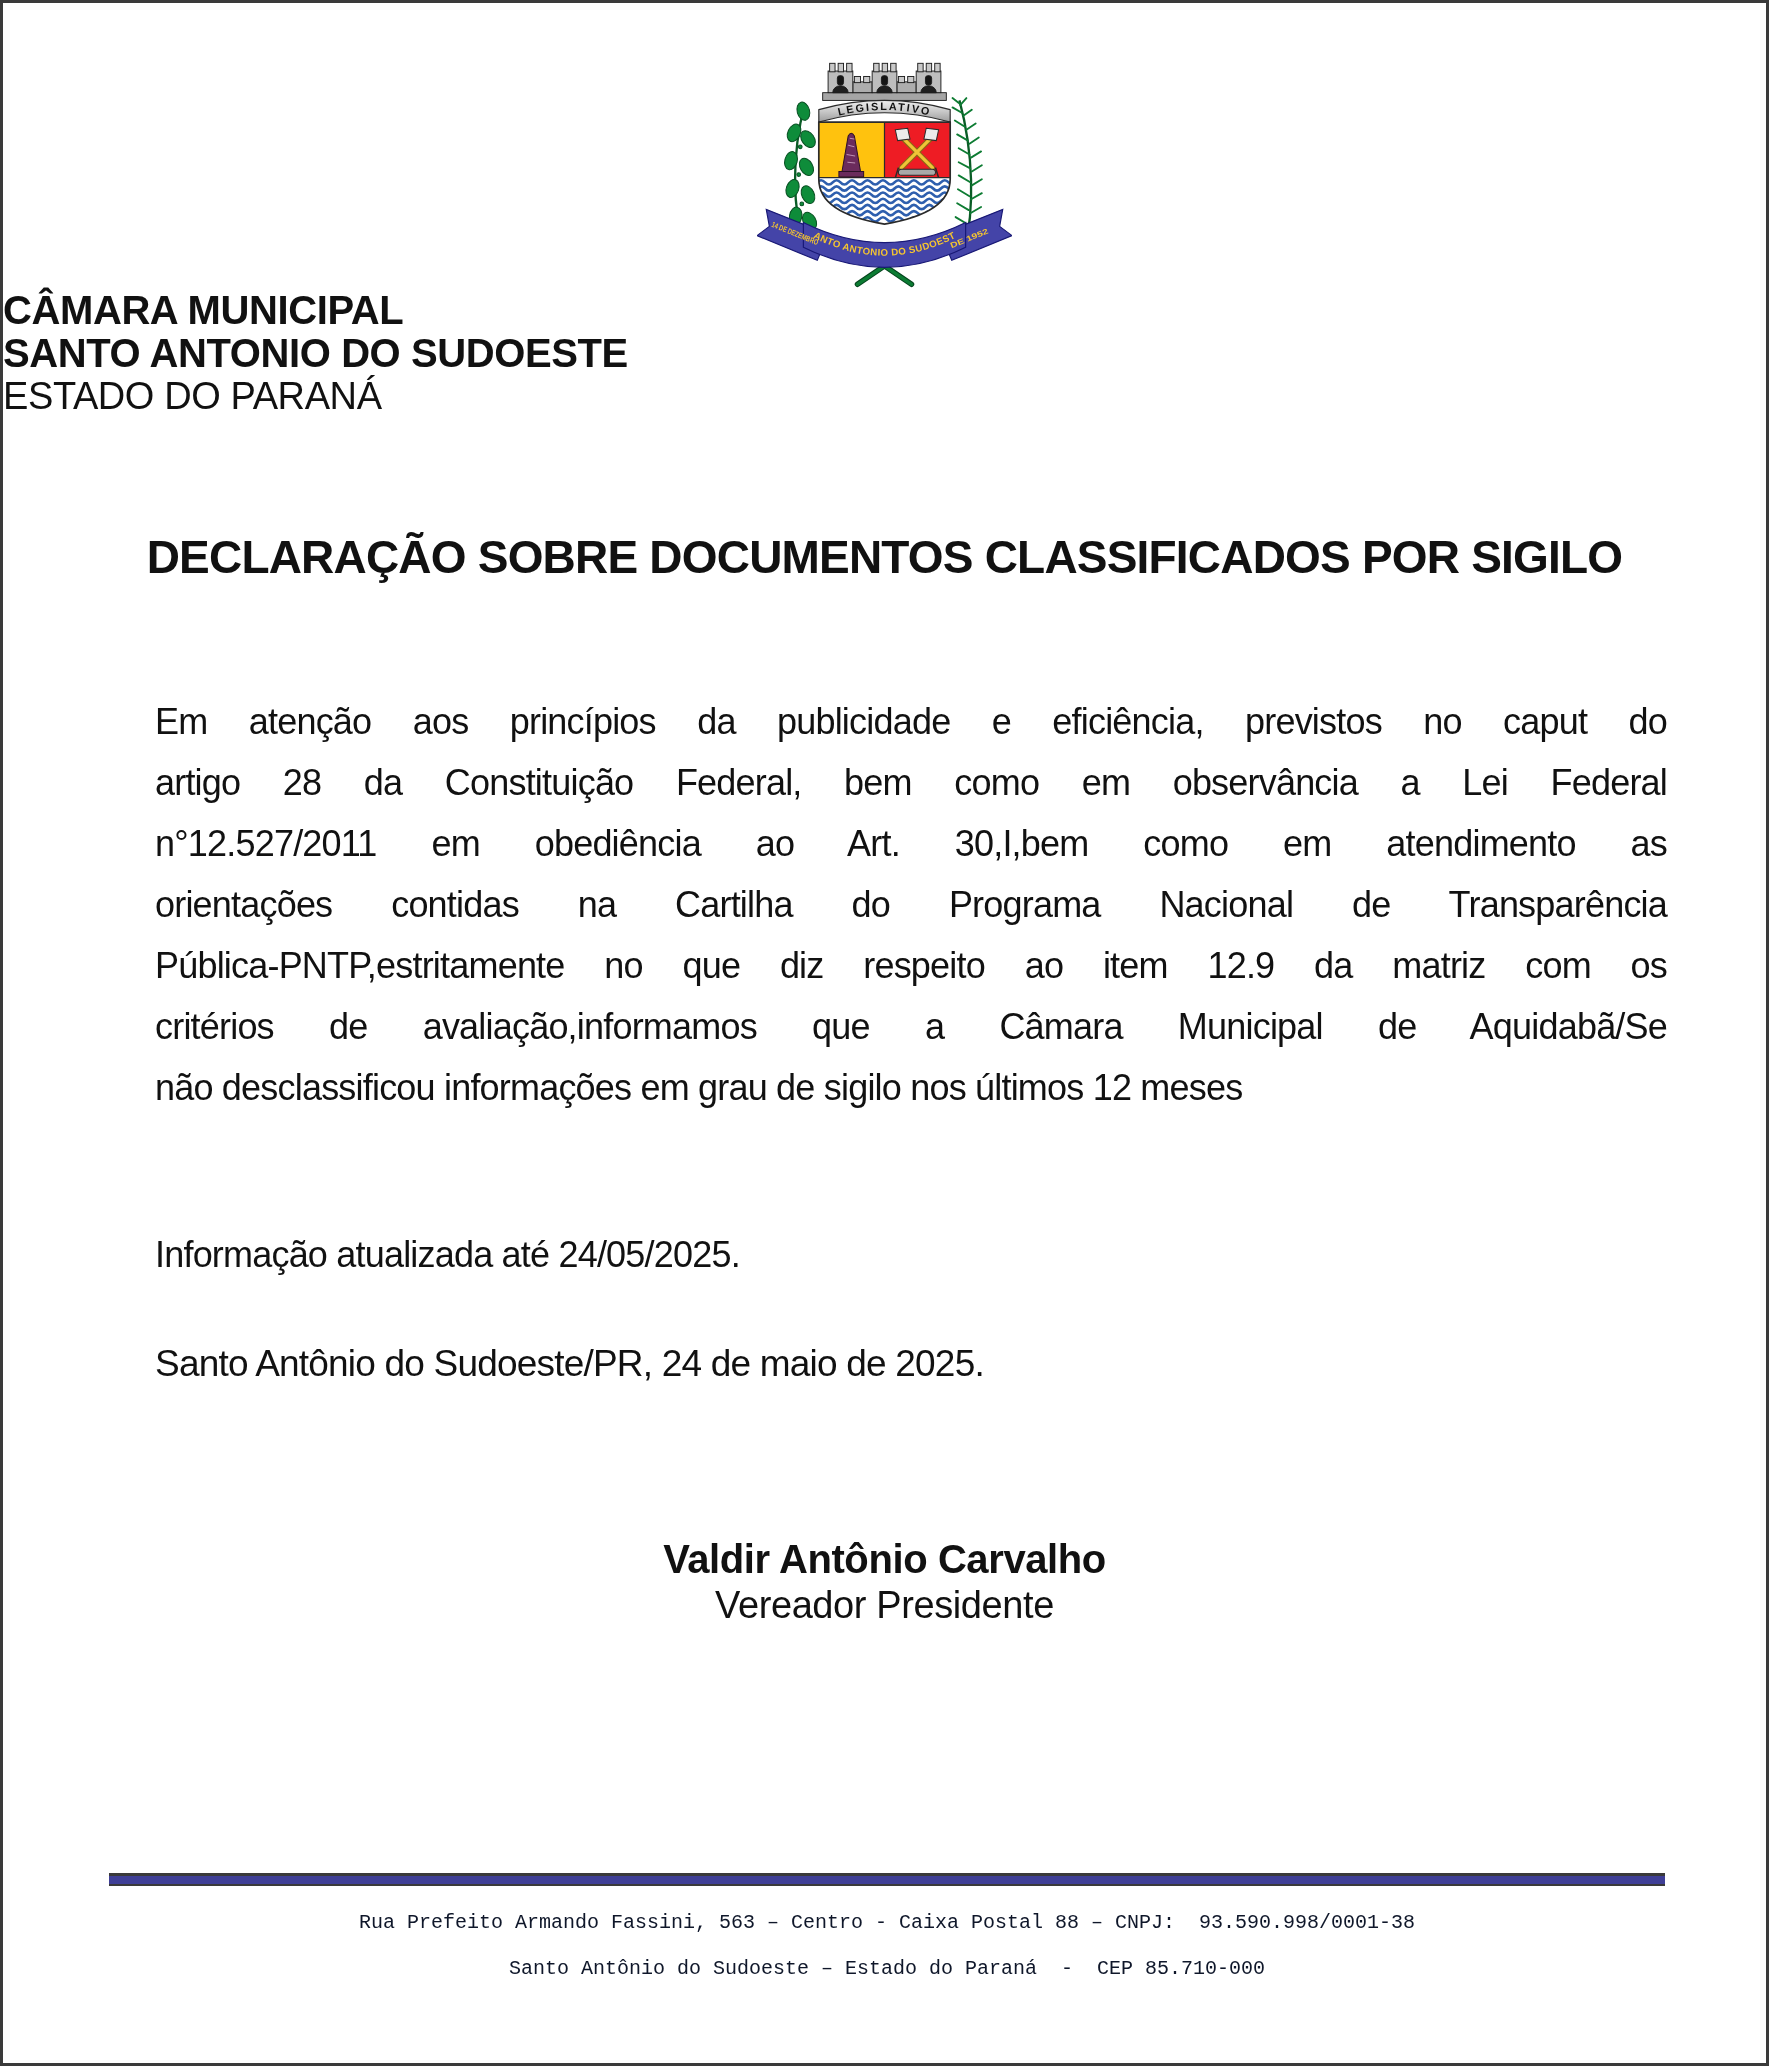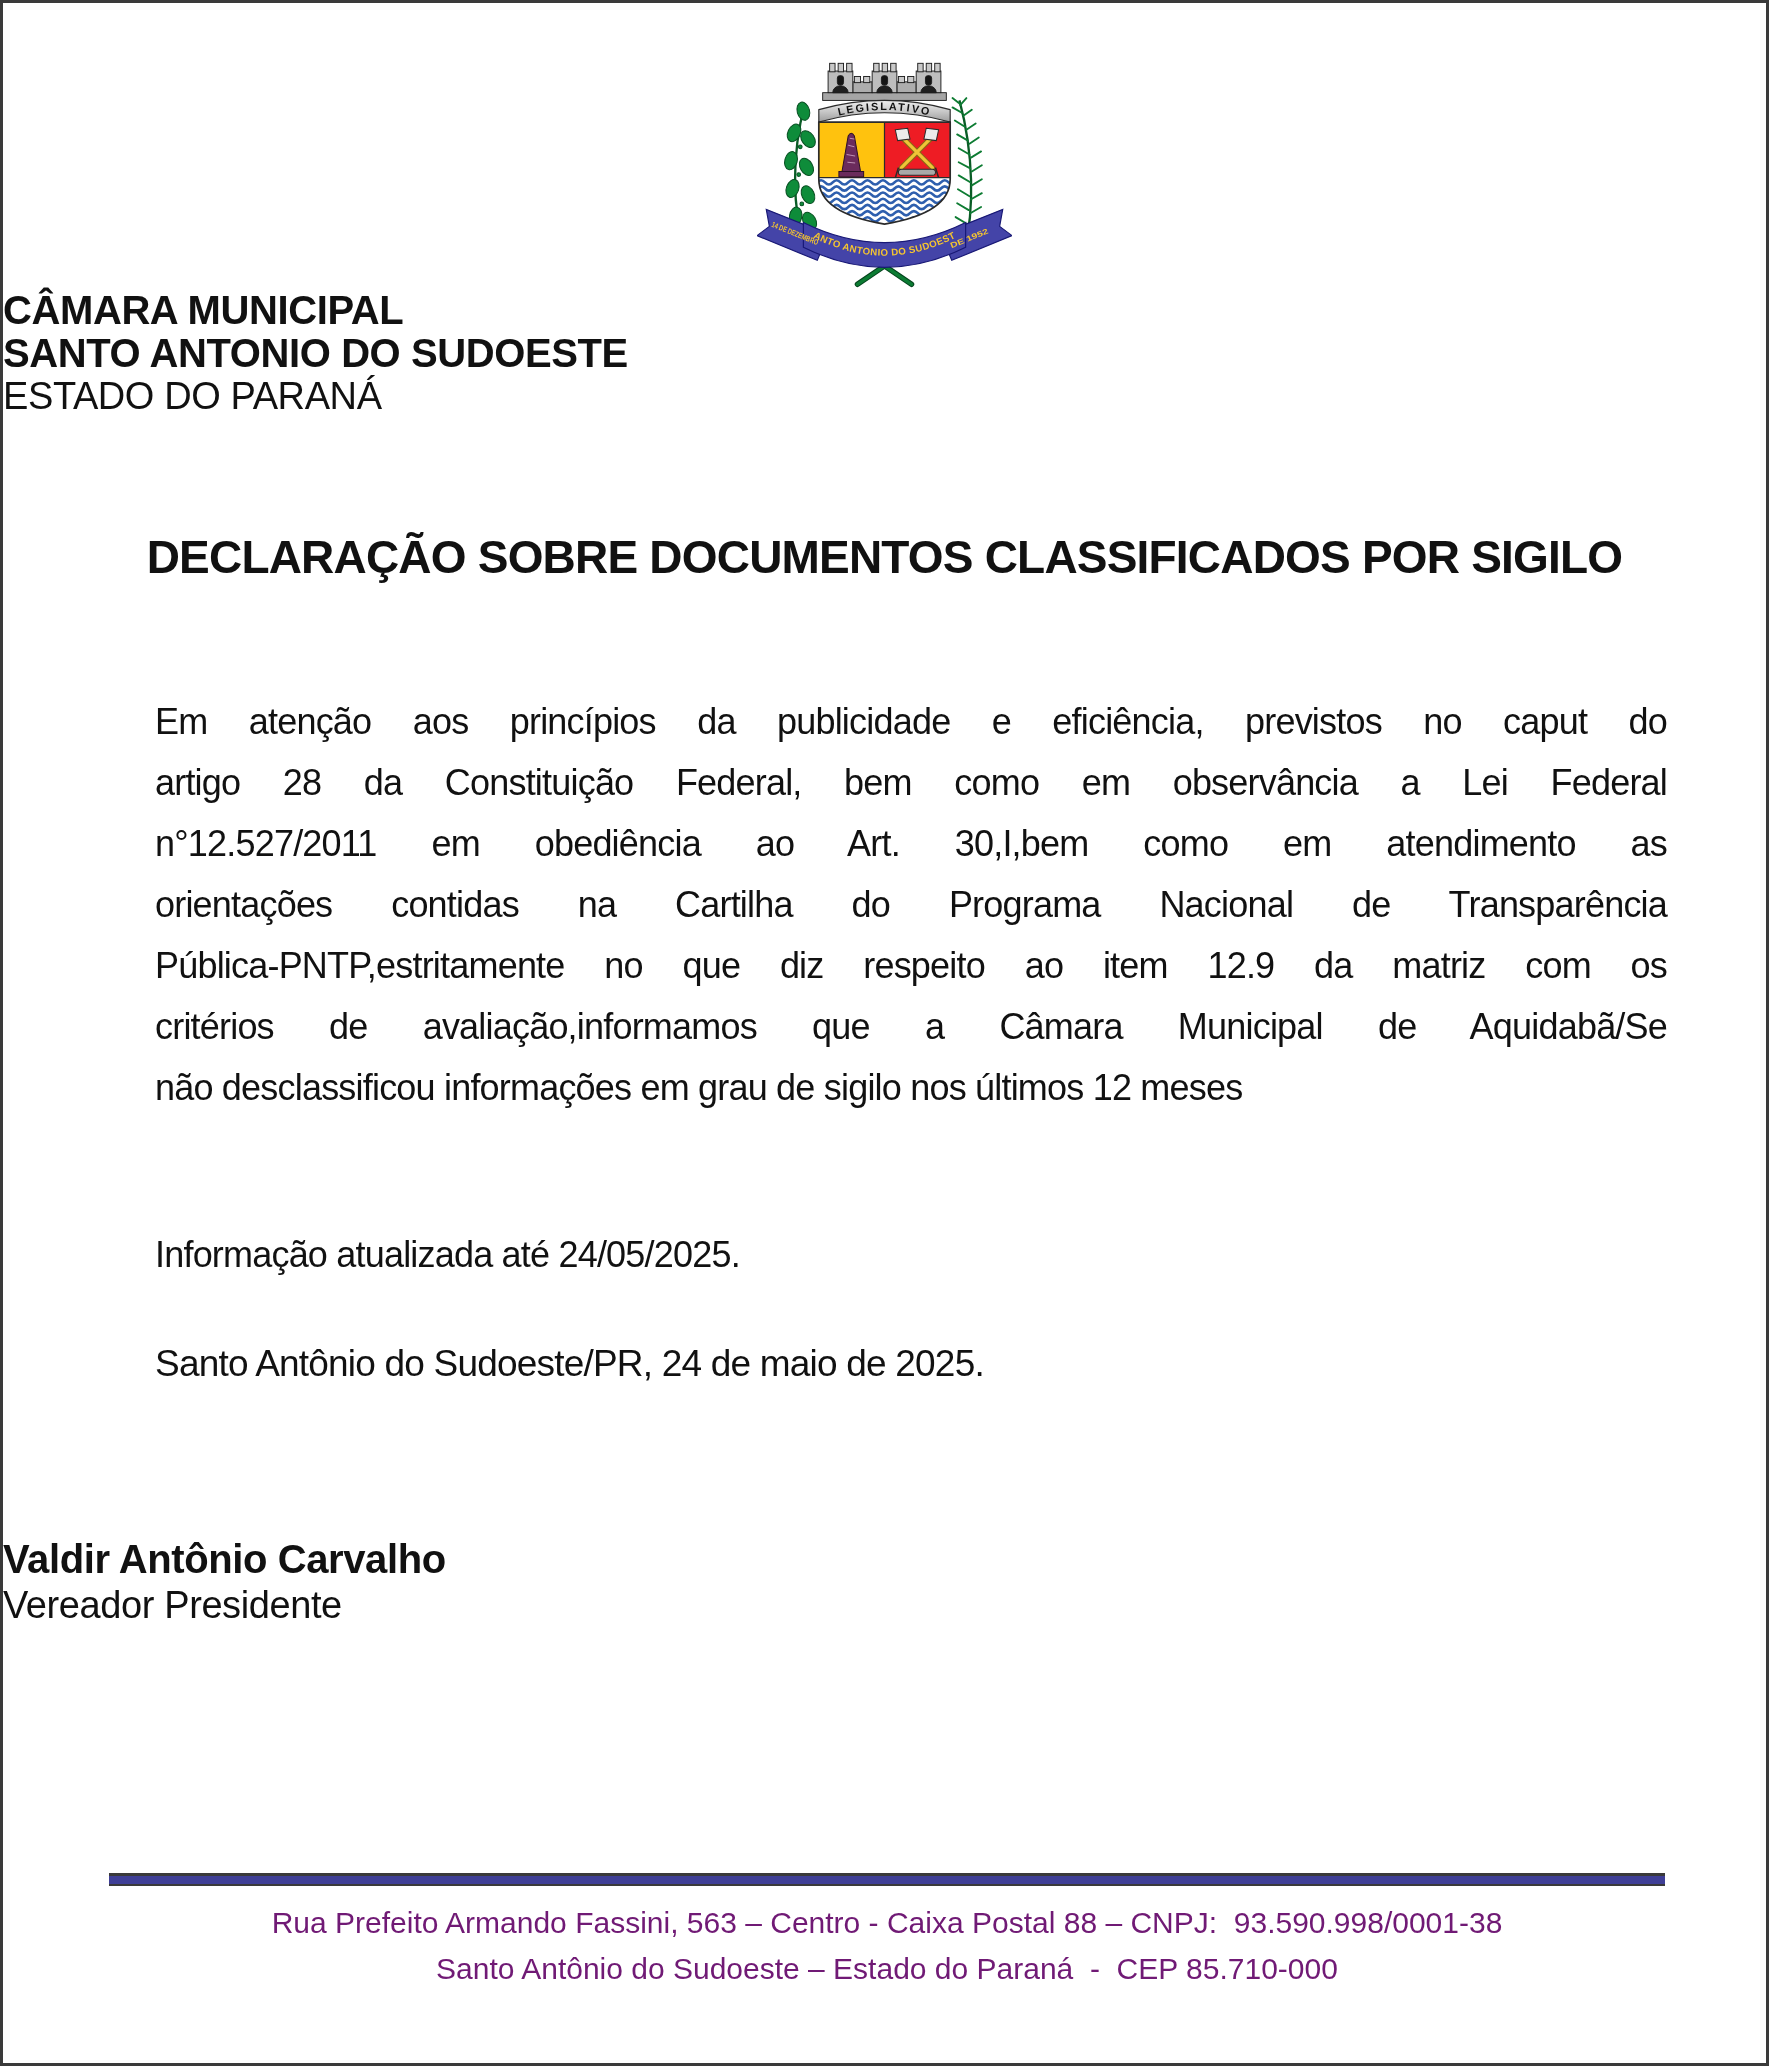--- a/index.html
+++ b/index.html
@@ -51,38 +51,39 @@
   .updated-note {
     position: absolute; top: 1231px; left: 152px; width: 1512px;
     font-size: 36px; letter-spacing: -0.8px;
   }
   .place-date {
     position: absolute; top: 1340px; left: 152px; width: 1512px;
     text-align: left; font-size: 37px; letter-spacing: -0.8px;
   }
   .signature-block {
     position: absolute; top: 1533px; left: 0; right: 0;
-    text-align: left; letter-spacing: -0.4px;
+    text-align: center; letter-spacing: -0.4px;
   }
   .sig-name { font-size: 40px; font-weight: bold; line-height: 47px; }
   .sig-role { font-size: 38px; font-weight: normal; line-height: 44px; }
 
   
   .footer-rule {
     position: absolute; top: 1870px; left: 106px; width: 1556px;
     height: 8.4px; background: #3f3f96;
     border-top: 3px solid #3a3a3a; border-bottom: 2.3px solid #3a3a3a;
   }
   .footer-text {
     position: absolute; top: 1897px; left: 106px; width: 1556px;
     text-align: center;
   }
   .footer-line {
-    font-size: 30px; line-height: 46px; color: #701a75;
+    font-size: 20px; line-height: 46px; color: #0f172a;
     white-space: pre-wrap;
+    font-family: Liberation Mono, monospace;
   }
 
   
   .crest-text { font-family: "Liberation Sans", "DejaVu Sans", sans-serif; }
 </style>
 </head>
 <body>
 
 <div class="page">
 

